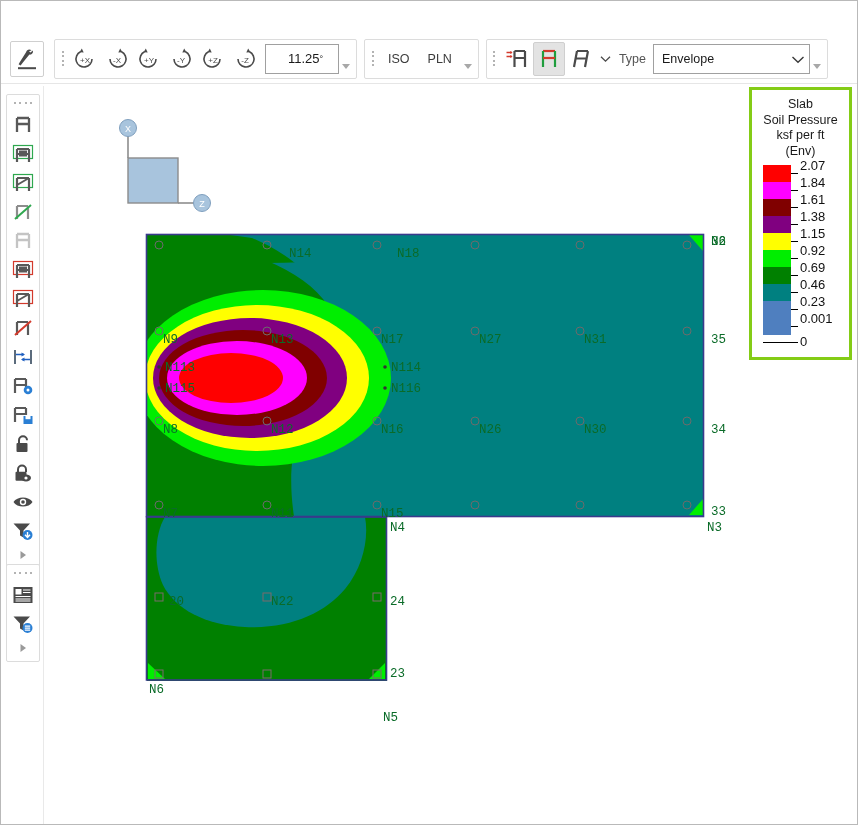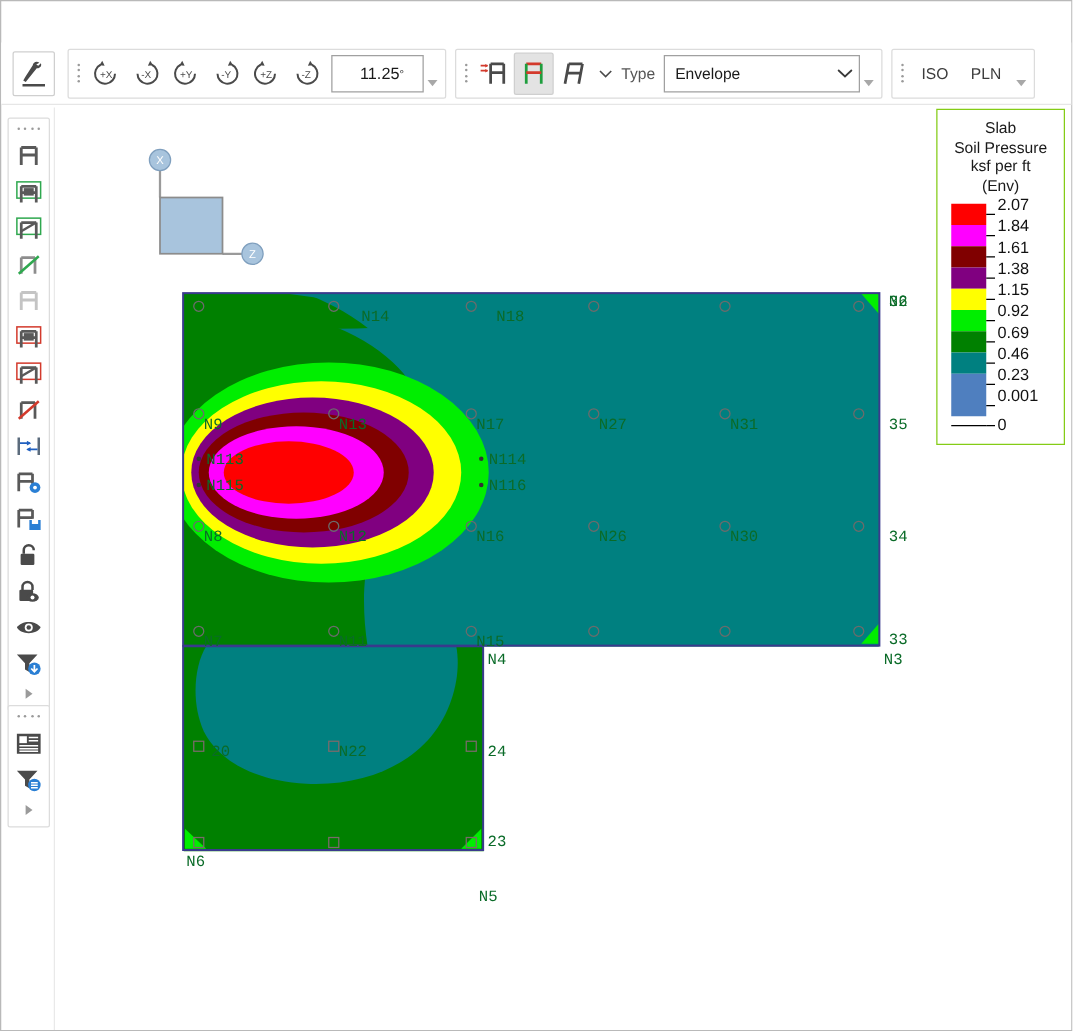--- a/index.html
+++ b/index.html
@@ -165,21 +165,21 @@
     color: #0a6b28;
     white-space: nowrap;
     pointer-events: none;
   }
 
   
   #legend {
     position: absolute; right: 4px; top: 1px;
     width: 103px;
     background: #ffffff;
-    border: 1px solid #84cc16;
+    border: 3px solid #84cc16;
     padding: 7px 6px 8px 6px;
   }
   #legend .ltitle {
     text-align: center;
     font-size: 12.5px;
     color: #1a1a1a;
     line-height: 15.5px;
   }
   #legend .rows { margin-top: 6px; padding-left: 5px; }
   .lrow { display: flex; align-items: center; height: 17px; position: relative; }
@@ -272,20 +272,34 @@
         </div>
     </div>
 
     <div class="tgroup">
       <div class="grip">
           <i></i>
           <i></i>
           <i></i>
           <i></i>
         </div>
+      <div class="textbtn">ISO</div>
+      <div class="textbtn">PLN</div>
+      <div class="smallcaret">
+          <b></b>
+        </div>
+    </div>
+
+    <div class="tgroup">
+      <div class="grip">
+          <i></i>
+          <i></i>
+          <i></i>
+          <i></i>
+        </div>
 
       <div class="tbtn">
         <svg width="24" height="22" viewBox="0 0 24 22">
           <path d="M9.5 3 H20 M9.5 3 V19 M20 3 V19 M9.5 10 H20" stroke="#4a4a4a" stroke-width="2.2" fill="none"></path>
           <path d="M1.5 4.5 H7 M1.5 8.5 H7" stroke="#d33a2c" stroke-width="1.4"></path>
           <path d="M7.6 4.5 L5.2 3.1 V5.9 Z M7.6 8.5 L5.2 7.1 V9.9 Z" fill="#d33a2c"></path>
         </svg>
       </div>
       <div class="tbtn selected">
         <svg width="22" height="22" viewBox="0 0 22 22">
@@ -308,34 +322,20 @@
 
       <span class="typelabel">Type</span>
       <div class="combo">
         <span class="cval">Envelope</span>
         <span class="cchev">
           <svg width="14" height="9" viewBox="0 0 14 9">
               <path d="M1.5 2 L7 7.2 L12.5 2" stroke="#3a3a3a" stroke-width="1.4" fill="none"></path>
             </svg>
         </span>
       </div>
-      <div class="smallcaret">
-          <b></b>
-        </div>
-    </div>
-
-    <div class="tgroup">
-      <div class="grip">
-          <i></i>
-          <i></i>
-          <i></i>
-          <i></i>
-        </div>
-      <div class="textbtn">ISO</div>
-      <div class="textbtn">PLN</div>
       <div class="smallcaret">
           <b></b>
         </div>
     </div>
   </div>
 
   <div id="rail1" class="rail">
     <div class="rgrip">
         <i></i>
         <i></i>

